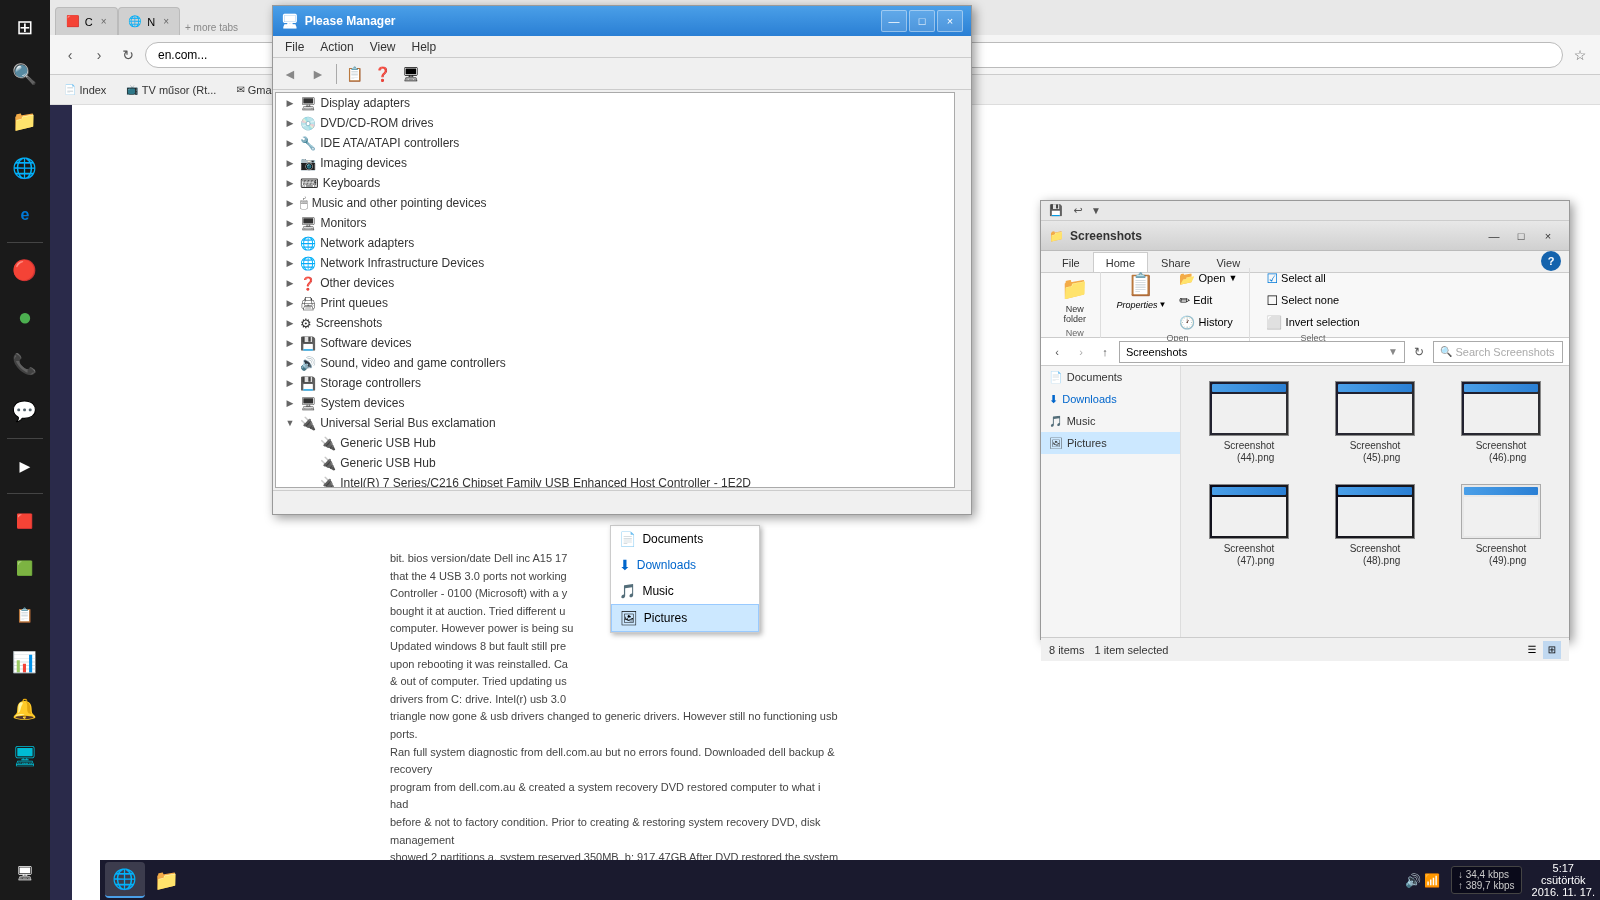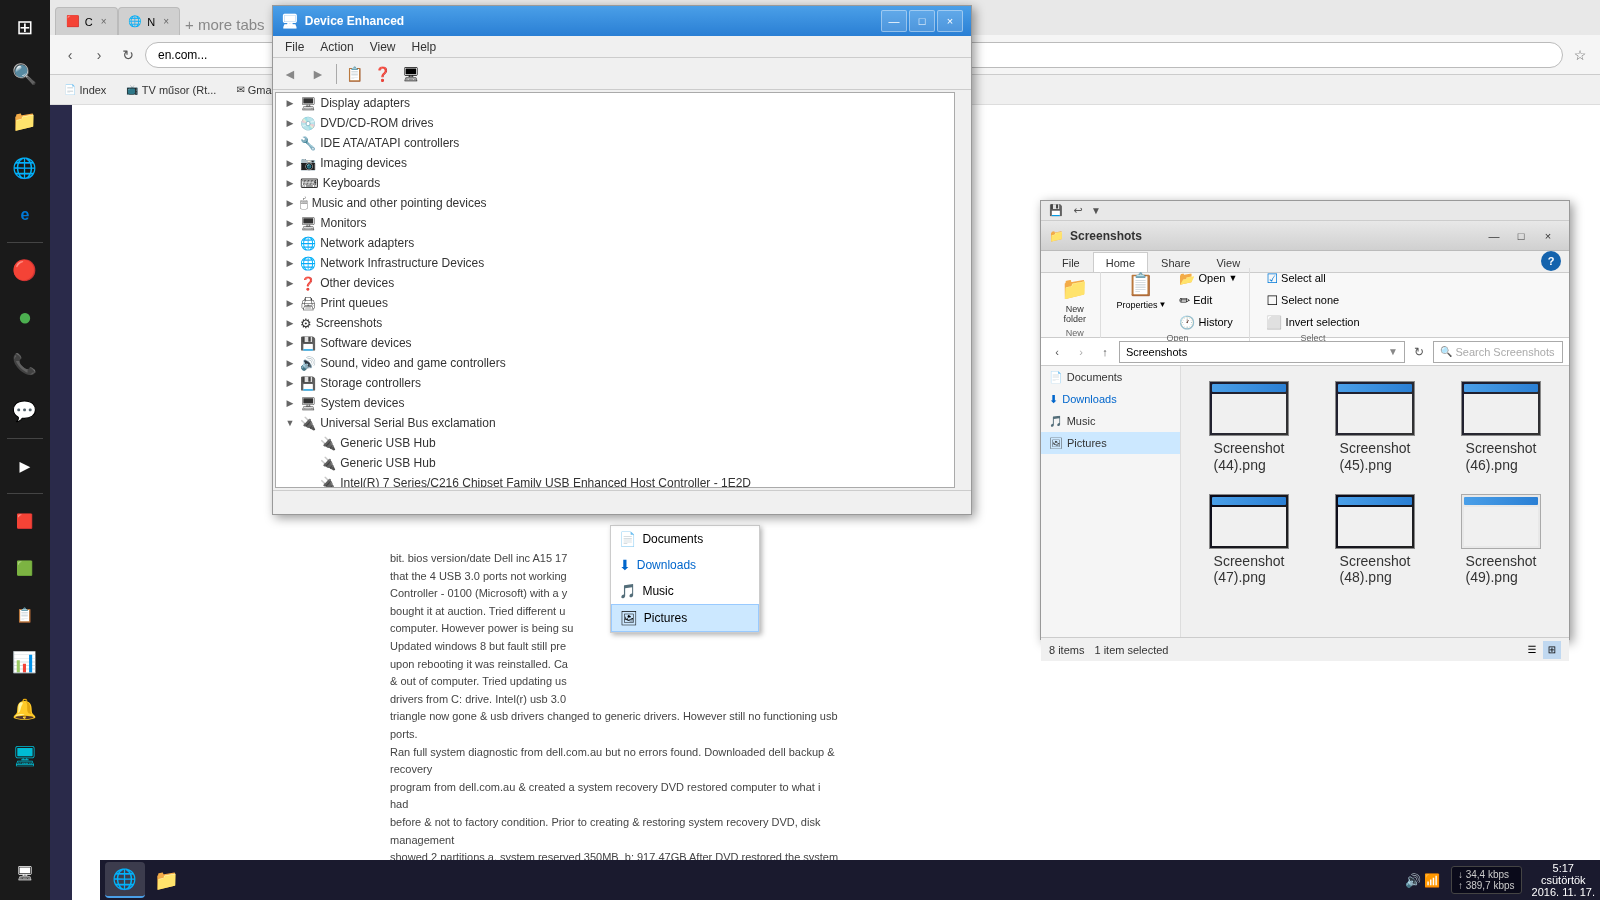--- a/index.html
+++ b/index.html
@@ -512,24 +512,24 @@
       flex-direction: column;
       align-items: center;
       gap: 4px;
       cursor: pointer;
       padding: 5px;
       border-radius: 3px;
       font-size: 10px;
       text-align: center;
     }
     .fe-file-name {
-      font-size: 14px;
+      font-size: 10px;
       color: #333;
       max-width: 90px;
-      text-align: left;
+      text-align: right;
       line-height: 1.2;
     }
 
     
     .fe-statusbar {
       height: 24px;
       background: #f0f0f0;
       border-top: 1px solid #ccc;
       display: flex;
       align-items: center;
@@ -755,21 +755,21 @@
       <span style="font-size:11px">🟥</span>
       <span>C</span>
       <span class="tab-close">×</span>
     </div>
     <div class="browser-tab">
       <span style="font-size:11px">🌐</span>
       <span>N</span>
       <span class="tab-close">×</span>
     </div>
     <div style="display:flex; align-items:center; gap:3px; margin-left:5px; font-size:10px; color:#666; align-self:flex-end; padding-bottom:2px">
-      <span style="font-size:15px; color:#888">+ more tabs</span>
+      <span style="font-size:10px; color:#888">+ more tabs</span>
     </div>
   </div>
 
   <div class="browser-addressbar">
     <button class="nav-btn">‹</button>
     <button class="nav-btn">›</button>
     <button class="nav-btn">↻</button>
     <input class="address-bar" value="en.com..." readonly="" style="">
     <button class="browser-bookmark-btn">☆</button>
   </div>
@@ -850,21 +850,21 @@
         <span>Pictures</span>
       </div>
     </div>
   </div>
 
   <div class="device-manager-window">
 
     <div class="window-titlebar">
       <div class="window-title-left">
         <span class="window-title-icon">🖥</span>
-        <span>Device Enhanced</span>
+        <span>Please Manager</span>
       </div>
       <div class="window-controls">
         <button class="win-ctrl">—</button>
         <button class="win-ctrl">□</button>
         <button class="win-ctrl close">×</button>
       </div>
     </div>
 
     <div class="dm-menubar">
       <div class="dm-menu-item">File</div>
@@ -1031,21 +1031,21 @@
           <span style="font-size:9px;">New<br>folder</span>
         </button>
         <span style="font-size:9px; color:#666;">New</span>
       </div>
 
       <div style="display:flex; flex-direction:column; align-items:center; padding: 0 6px; border-right:1px solid #ddd; min-width:80px;">
         <div style="display:flex; gap:2px; align-items:flex-start;">
 
           <div style="display:flex; flex-direction:column; align-items:center; gap:2px; padding:3px 4px; cursor:pointer; border:1px solid transparent; border-radius:2px;">
             <span style="font-size:22px;">📋</span>
-            <span style="font-size:9px; display:flex; align-items:center; gap:1px;">
+            <span style="font-size:9px; display:flex; align-items:center; gap:1px;font-style:italic;">
               <span>Properties</span>
               <span style="font-size:8px;">▼</span>
             </span>
           </div>
 
           <div style="display:flex; flex-direction:column; gap:1px;">
             <div style="display:flex; align-items:center; gap:3px; padding:2px 5px; border:1px solid transparent; border-radius:2px; cursor:pointer; font-size:11px;">
               <span style="font-size:13px;">📂</span>
               <span>Open</span>
               <span style="font-size:9px;">▼</span>

